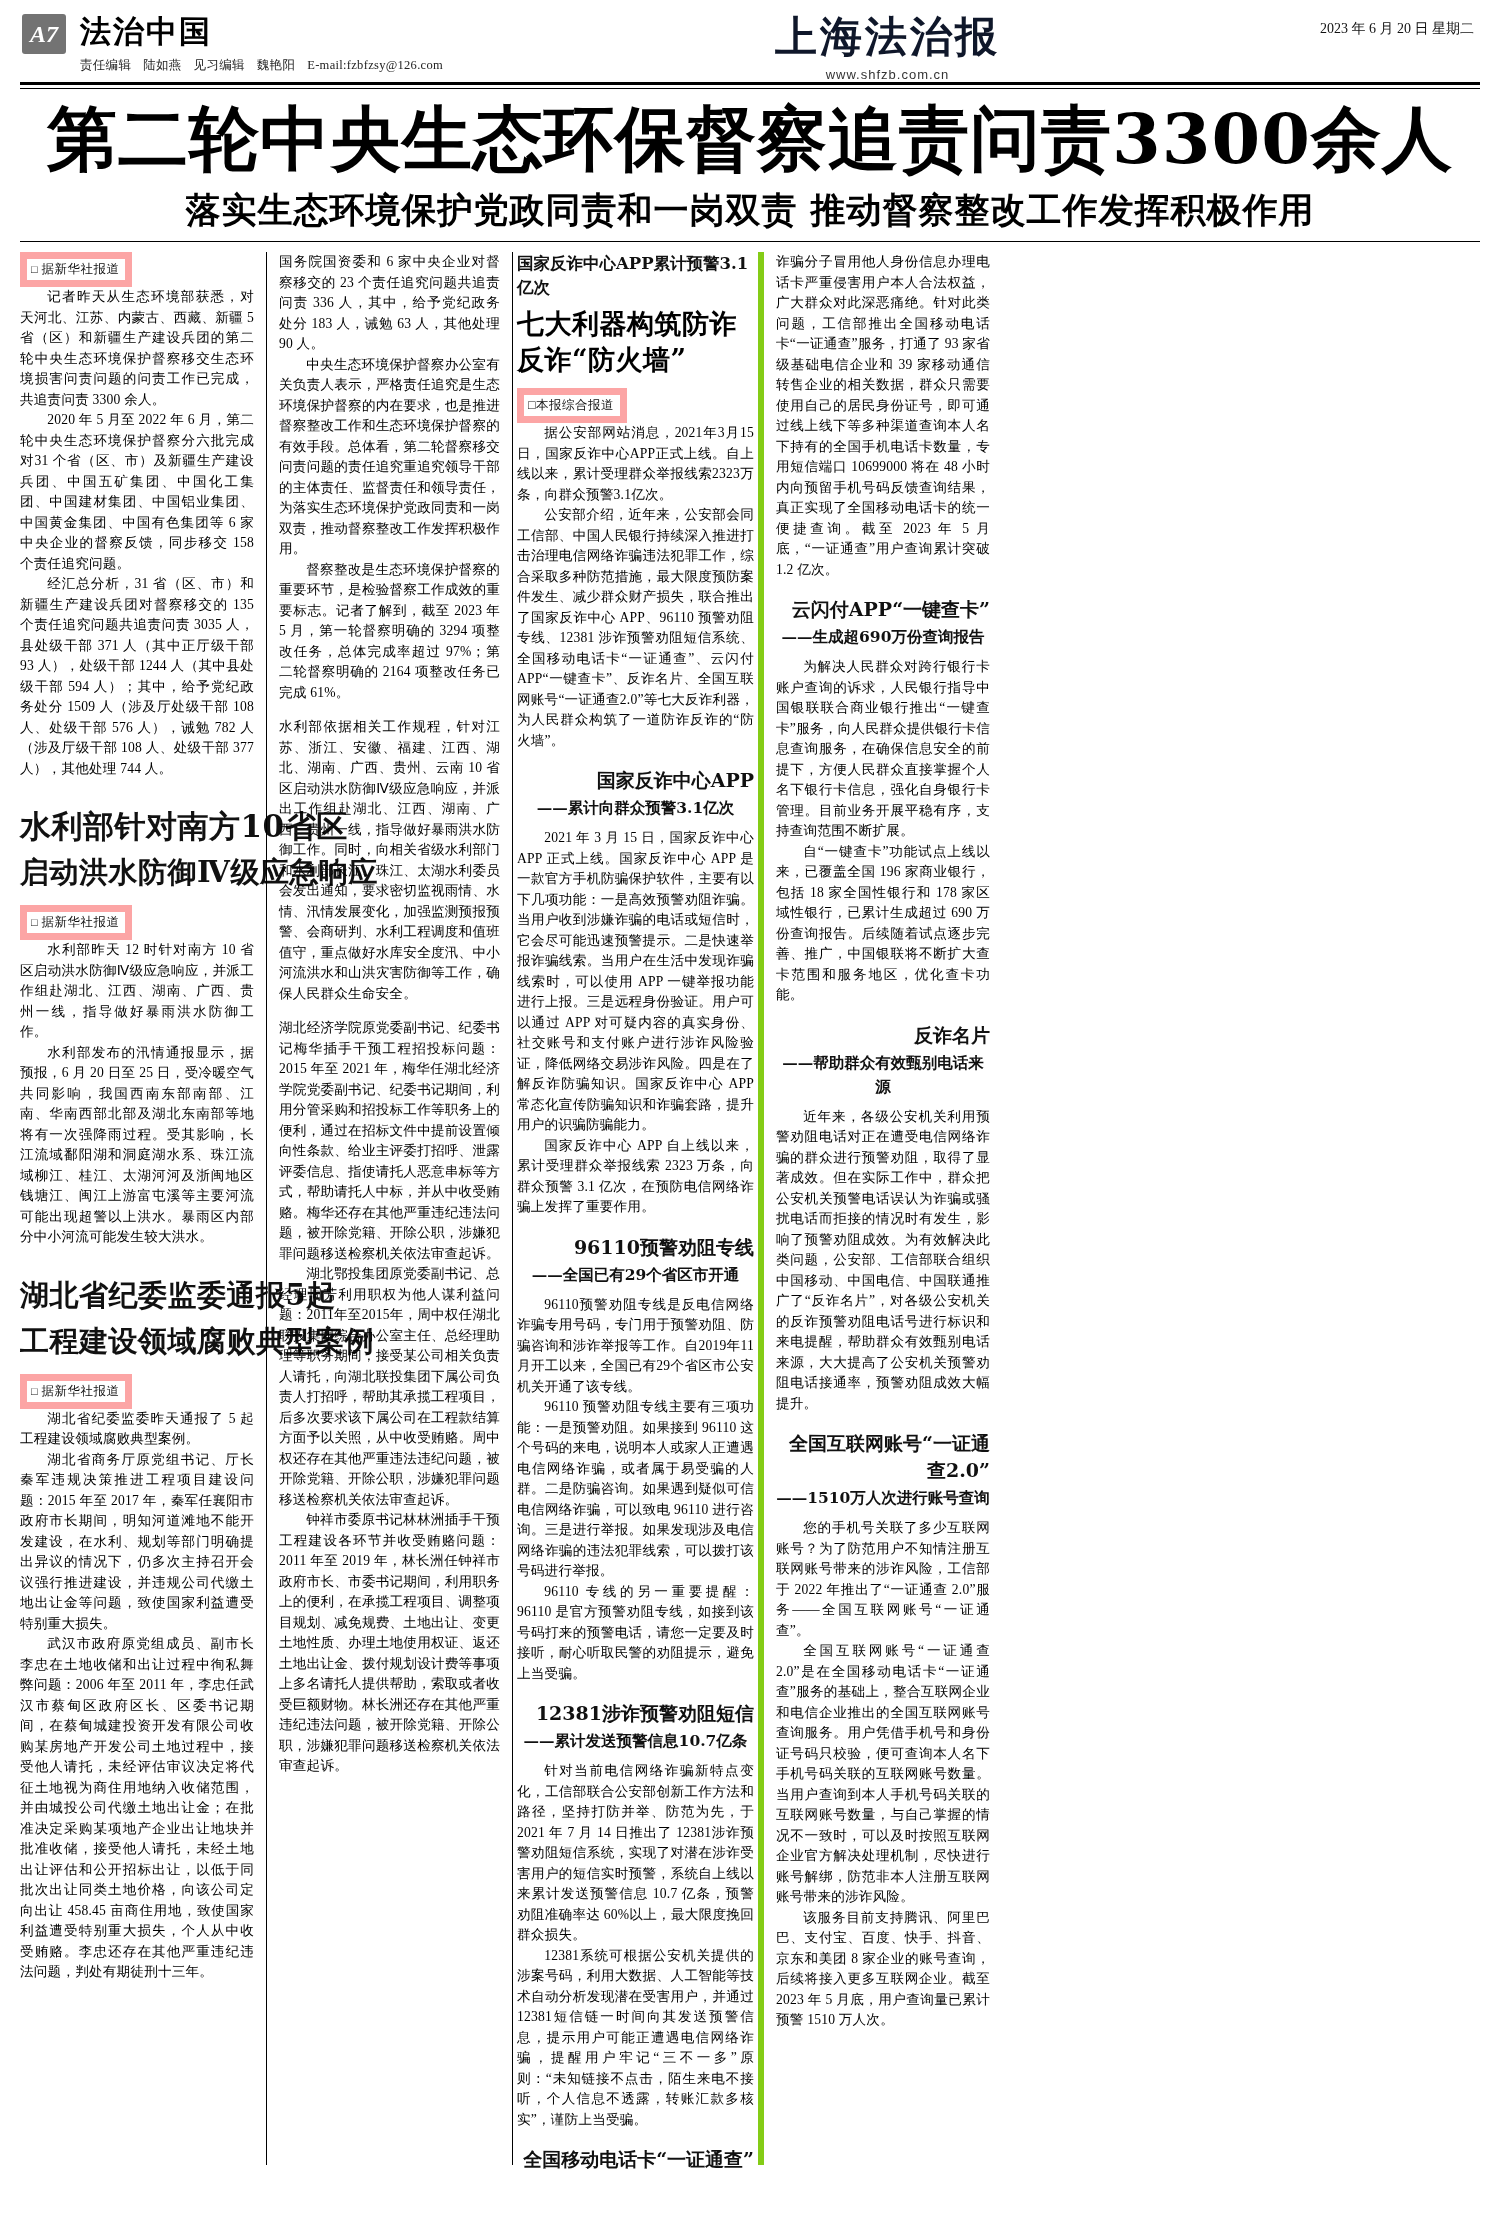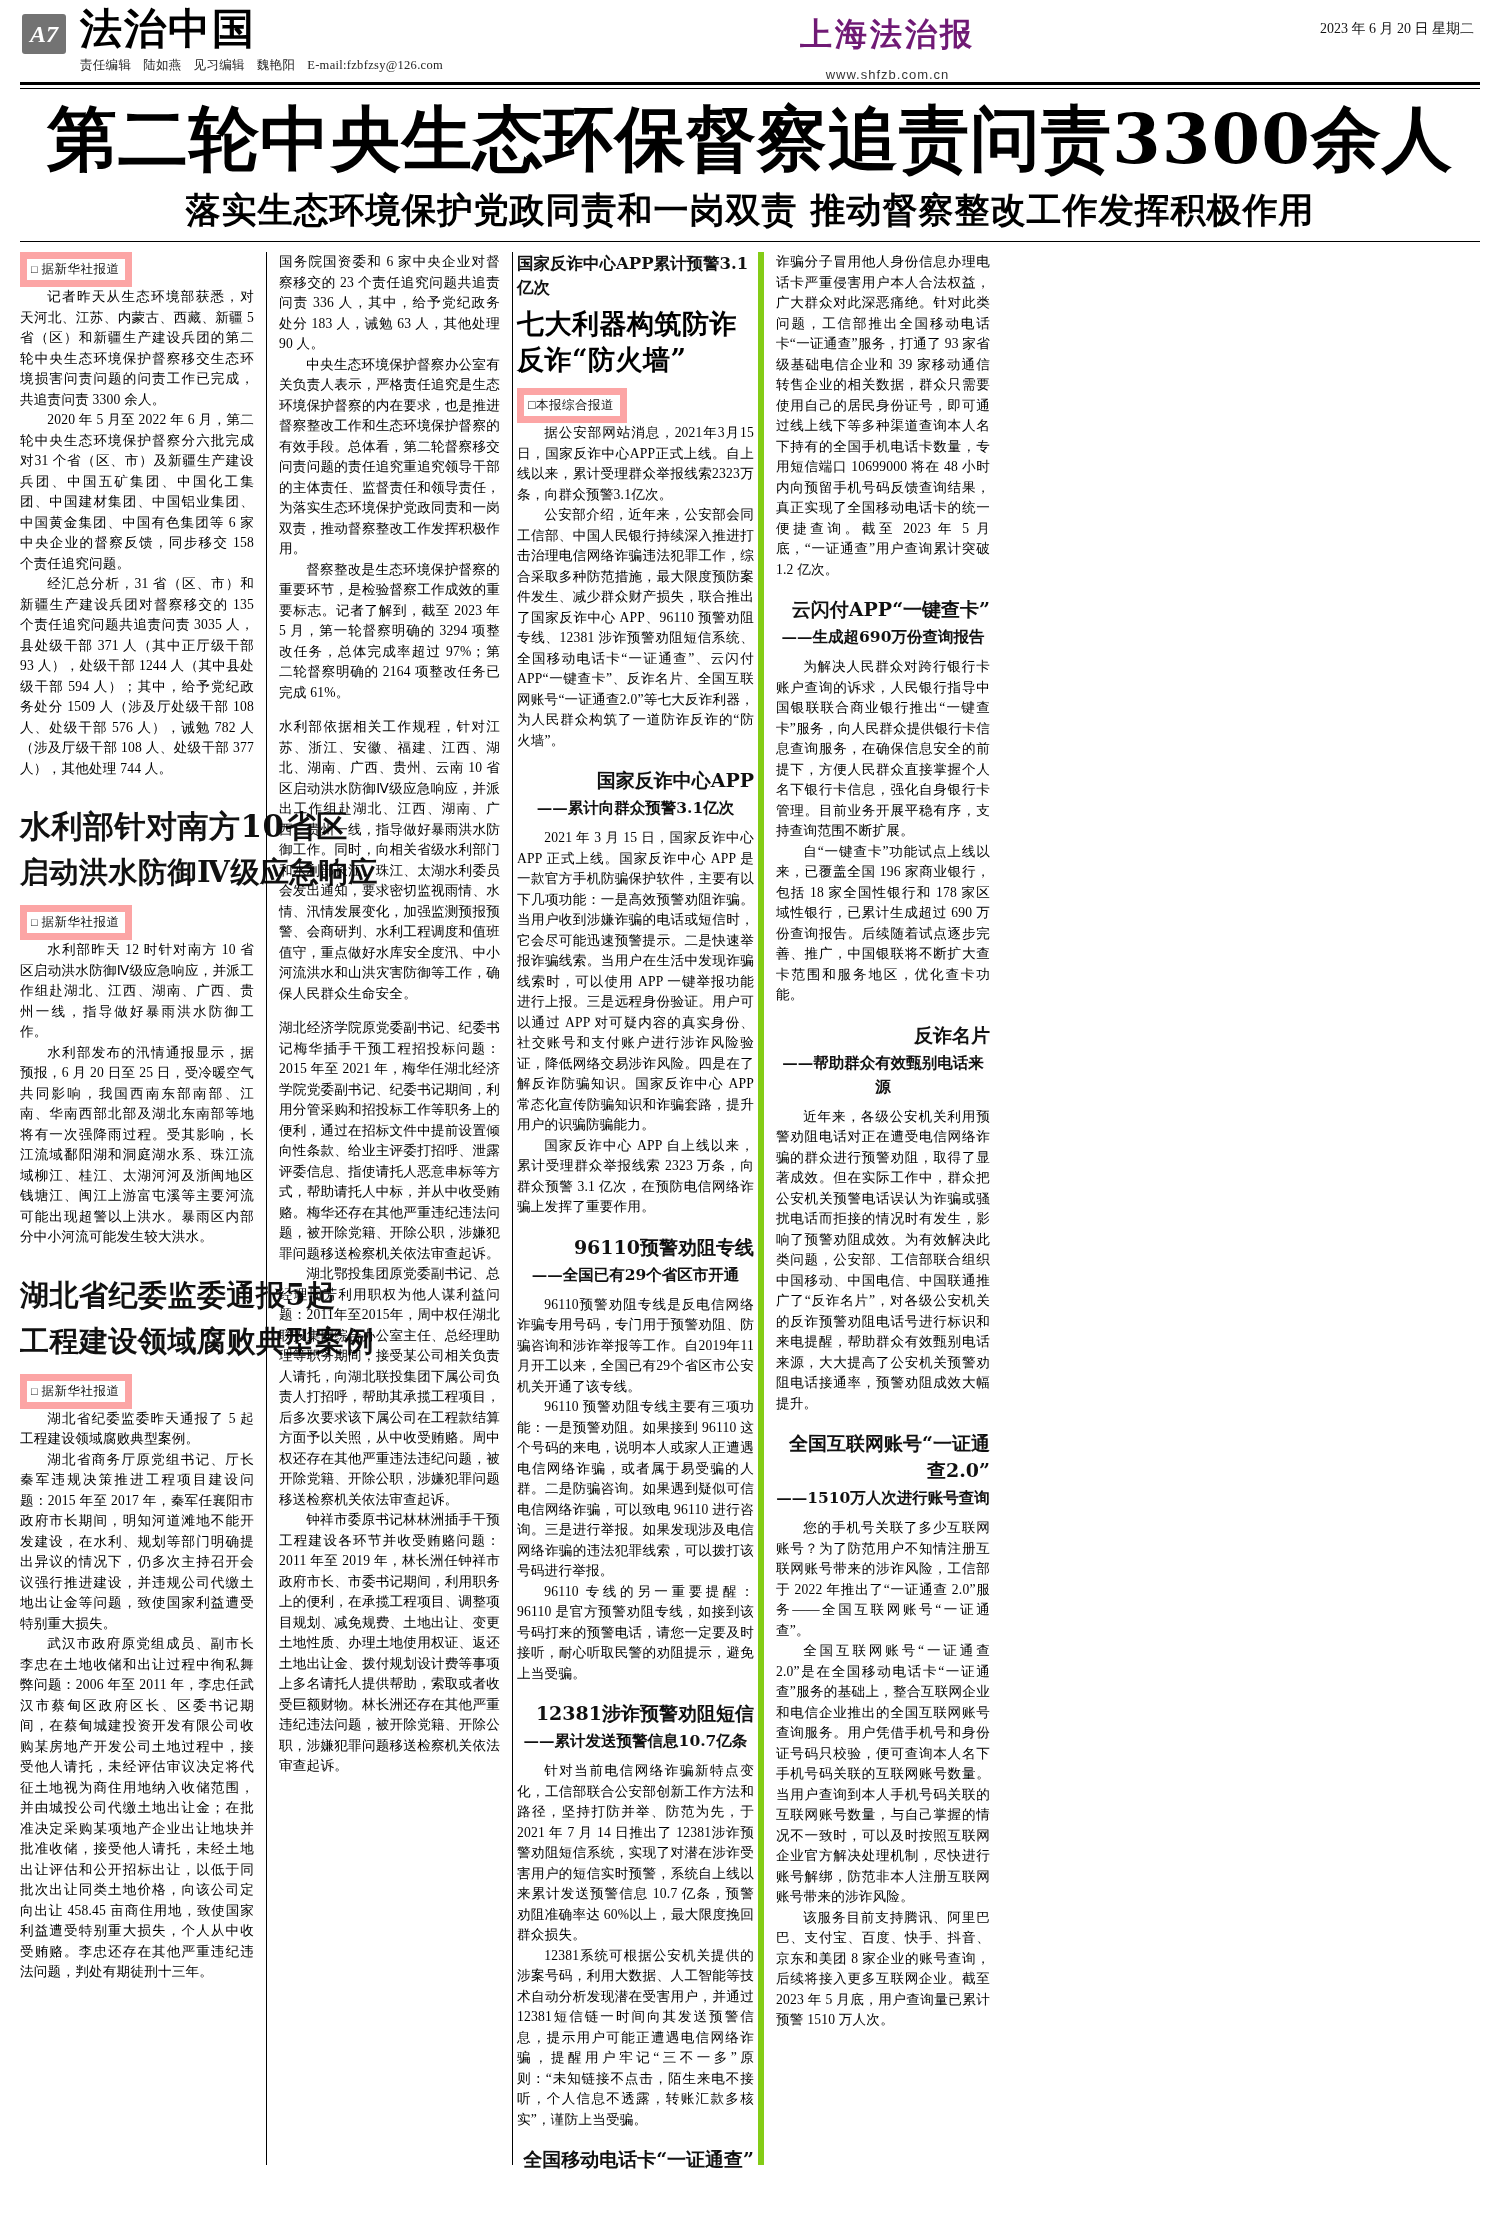--- a/index.html
+++ b/index.html
@@ -49,47 +49,47 @@
   .masthead-left {
     flex: 0 0 auto;
     display: flex;
     align-items: flex-start;
   }
   .section-block {
     display: flex;
     flex-direction: column;
   }
   .section-name {
-    font-family: Liberation Mono, monospace;
-    font-weight: bold;
-    font-size: 42px;
+    font-family: Liberation Serif, serif;
+    font-weight: bold;
+    font-size: 31px;
     letter-spacing: 2px;
     line-height: 36px;
     color: #000;
   }
   .editor-line {
     font-size: 12.5px;
     color: #222;
     margin-top: 7px;
     letter-spacing: 0.3px;
     white-space: nowrap;
   }
   .editor-line span { margin-right: 12px; }
   .masthead-center {
     flex: 1 1 auto;
     text-align: center;
     padding-top: 0;
   }
   .paper-title {
-    font-family: Liberation Mono, monospace;
-    font-weight: bold;
-    font-size: 32px;
+    font-family: Liberation Serif, serif;
+    font-weight: bold;
+    font-size: 42px;
     letter-spacing: 3px;
     line-height: 46px;
-    color: #701a75;
+    color: #0f172a;
   }
   .paper-url {
     font-family: "Liberation Sans", sans-serif;
     font-size: 13px;
     letter-spacing: 1px;
     color: #333;
     margin-top: 7px;
   }
   .masthead-right {
     flex: 0 0 auto;

